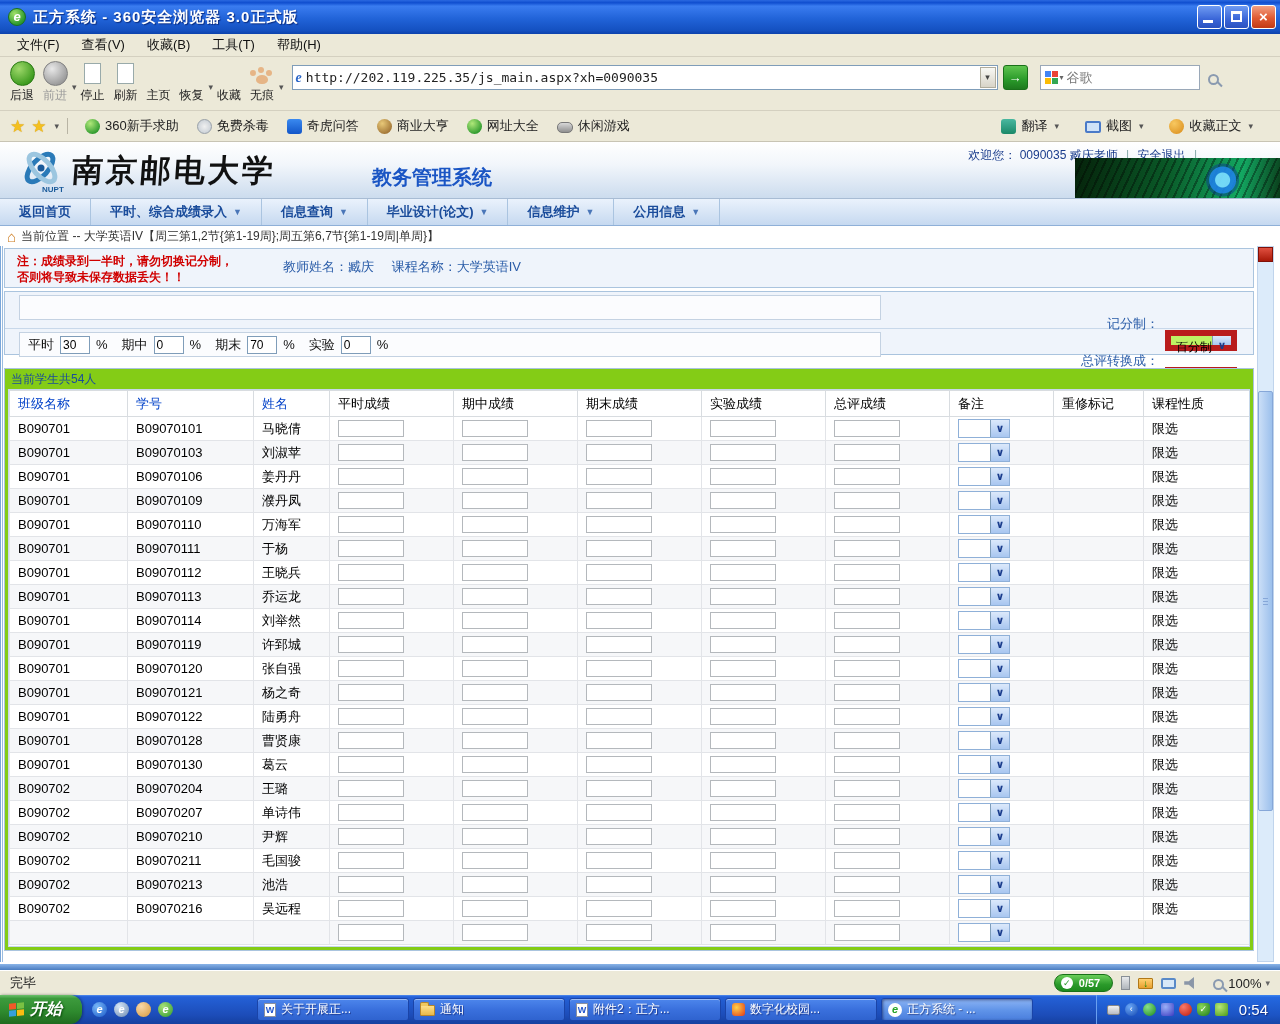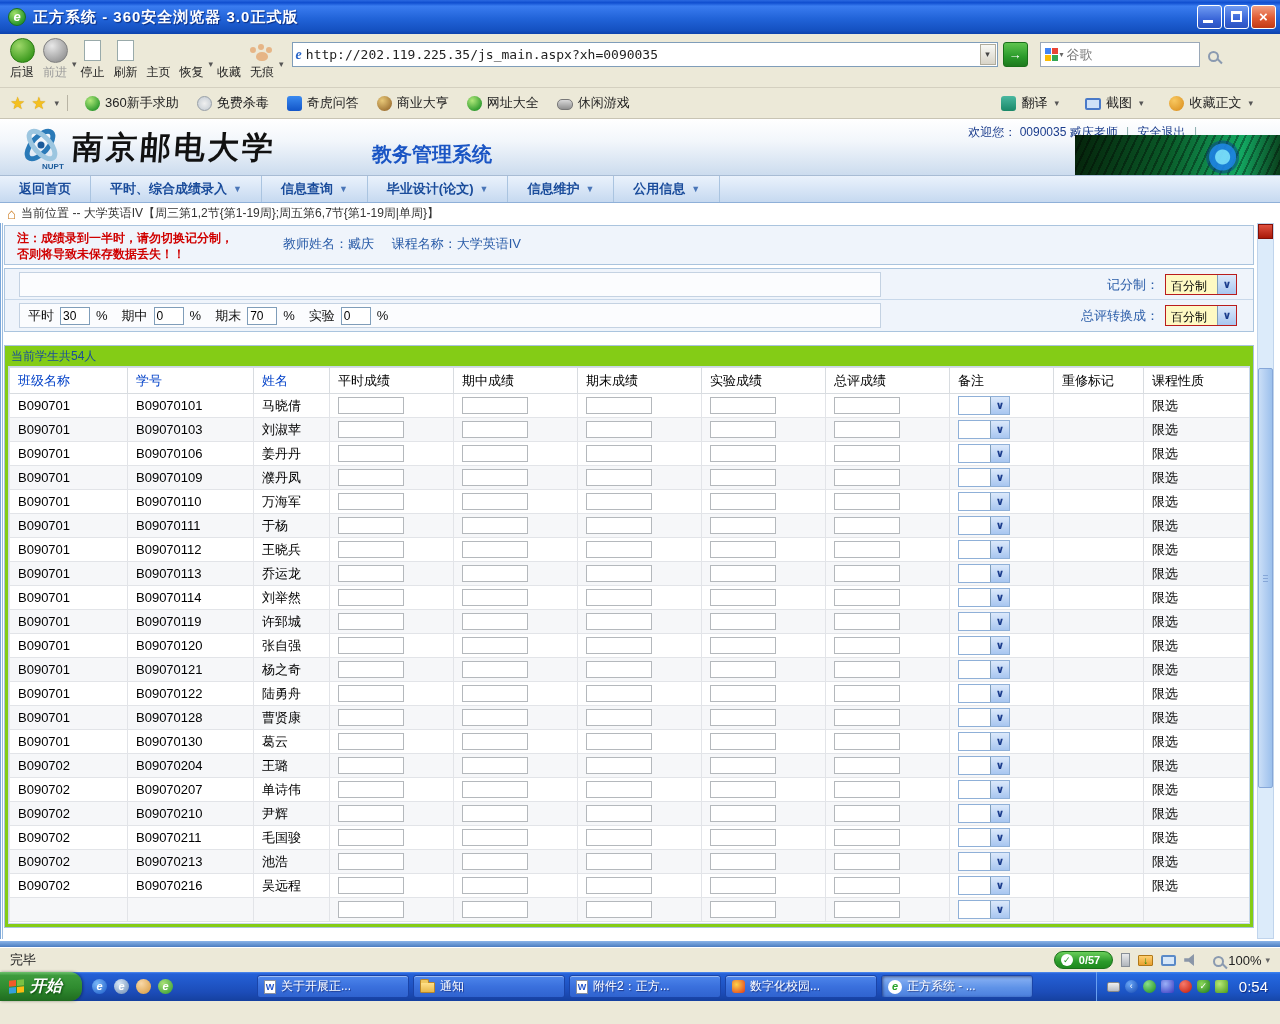--- a/index.html
+++ b/index.html
@@ -116,28 +116,28 @@
   .breadcrumb { height:20px; display:flex; align-items:center; padding-left:7px; font-size:12px; color:#333; background:#fff; }
   .home-glyph { color:#cc7a1d; font-size:15px; margin-right:5px; font-weight:bold; }
 
   .panel { margin:2px 0 0 4px; width:1250px; border:1px solid #aac4de; background:#eff4fb; position:relative; }
   .notice-panel { height:40px; }
   .warn-text { position:absolute; left:12px; top:4px; color:#d00000; font-weight:bold; font-size:12px; line-height:16px; }
   .class-info { position:absolute; left:278px; top:9px; color:#2a5ca8; font-size:13px; }
   .class-info span { margin-right:14px; }
 
   .grading-panel { margin-top:3px; height:64px; }
-  .g-row { height:31px; position:relative;padding-left:32px; }
+  .g-row { height:37px; position:relative;padding-left:32px; }
   .g-row.first { border-bottom:1px solid #c8d8ea; }
   .g-box { position:absolute; left:14px; top:3px; width:862px; height:25px; border:1px solid #c4d2e2; background:#fbfcfe;
     display:flex; align-items:center; padding-left:8px; gap:4px; font-size:13px; color:#111; }
   .w-input { width:30px; height:18px; border:1px solid #7f9db9; font-size:12px; padding-left:2px; margin:0 2px; }
   .w-suffix { margin-right:10px; }
   .g-right { position:absolute; right:16px; top:5px; display:flex; align-items:center; gap:6px; font-size:13px; color:#2a5ca8; }
-  .combo { display:inline-flex; width:72px; height:21px; border:1px solid #b91c1c; background:#fef9c3; }
+  .combo { display:inline-flex; width:72px; height:21px; border:6px solid #b91c1c; background:#bef264;margin-top:33px; }
   .combo-text { flex:1; font-size:12px; padding:3px 0 0 5px; color:#000; }
   .combo-btn { width:19px; background:linear-gradient(#dce9fb,#a8c6f0); border-left:1px solid #7f9db9;
     color:#1a3c8c; font-size:11px; line-height:19px; text-align:center; font-weight:bold; }
 
   .table-panel { margin-top:13px; background:#84cc16; }
   .count-strip { height:20px; line-height:20px; font-size:12px; color:#1a4c9b; padding-left:6px; }
   .table-wrap { background:#fff; margin:0 3px 3px 3px; height:558px; overflow:hidden; border:1px solid #c8d8ea; }
   .grade-table { border-collapse:collapse; table-layout:fixed; width:1242px; font-size:13px; }
   .grade-table th { font-weight:normal; text-align:left; padding:4px 0 3px 8px; border:1px solid #d8dce0; background:#fff; color:#000; }
   .grade-table th.link { color:#0040c8; }
@@ -241,20 +241,27 @@
       <span class="wbtn">
           <span class="glyph-min"></span>
         </span>
       <span class="wbtn">
           <span class="glyph-max"></span>
         </span>
       <span class="wbtn close">×</span>
     </span>
   </div>
 
+  <div class="menubar">
+      <span class="menu-item">文件(F)</span>
+      <span class="menu-item">查看(V)</span>
+      <span class="menu-item">收藏(B)</span>
+      <span class="menu-item">工具(T)</span>
+      <span class="menu-item">帮助(H)</span>
+    </div>
 
   <div class="toolbar">
     <div class="toolbar-buttons">
         <div class="tb-btn">
           <span class="tb-icon">
             <span class="back-icon"></span>
           </span>
           <span class="tb-label">后退</span>
         </div>
         <div class="tb-btn dim">

